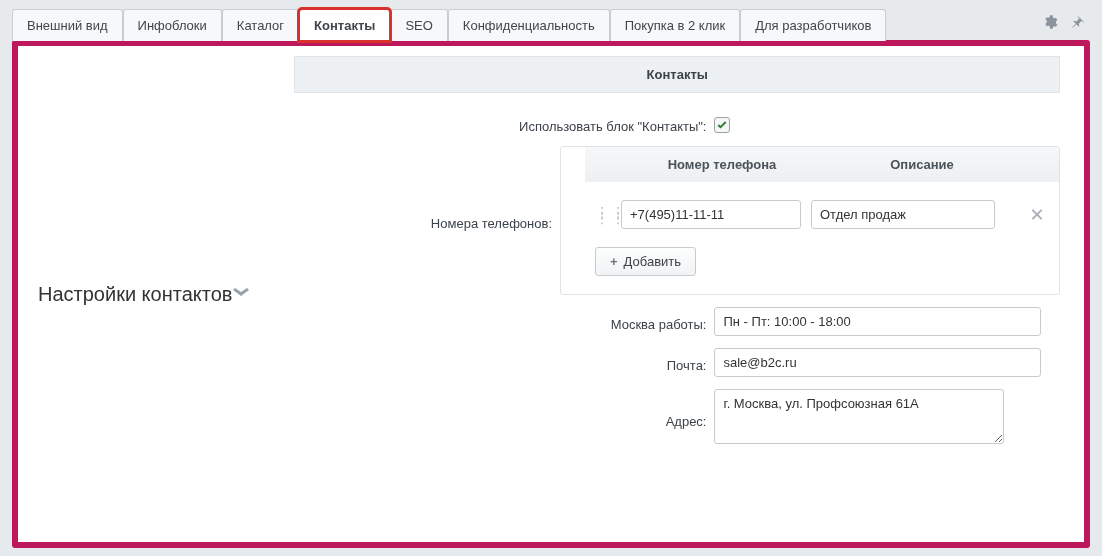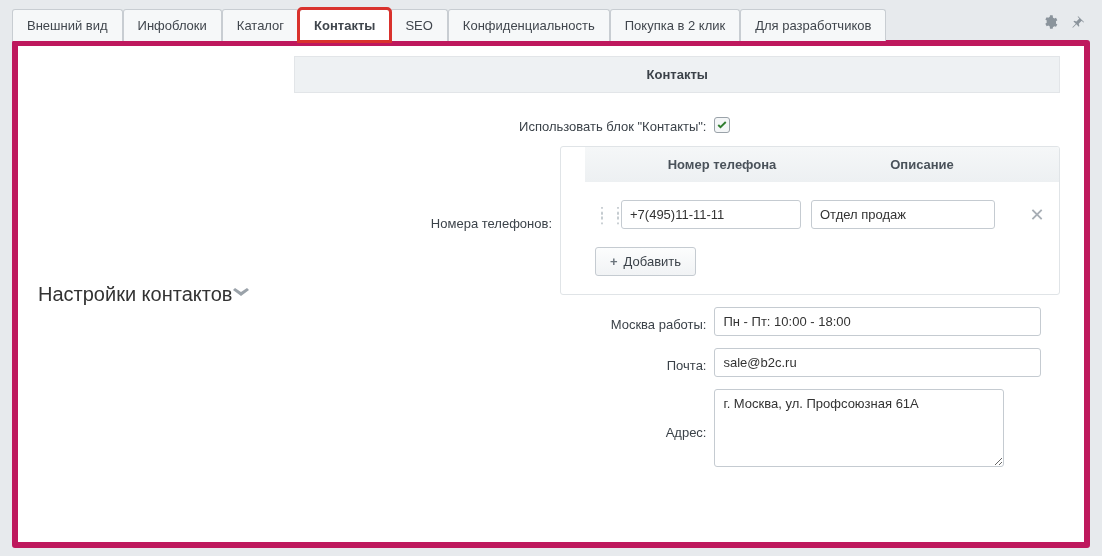--- a/index.html
+++ b/index.html
@@ -168,21 +168,21 @@
     border-radius: 3px;
     padding: 6px 14px;
     color: #3b4249;
     cursor: pointer;
     font-size: 13px;
   }
   .btn .plus { font-weight: bold; color: #6b747c; }
   .wide-input { width: 327px; }
   textarea.addr {
     width: 290px;
-    height: 78px;
+    height: 55px;
     resize: vertical;
   }
 </style>
 </head>
 <body>
 
 <div class="tabs-bar">
   <div class="tab"><span>Внешний вид</span></div>
   <div class="tab"><span>Инфоблоки</span></div>
   <div class="tab"><span>Каталог</span></div>

